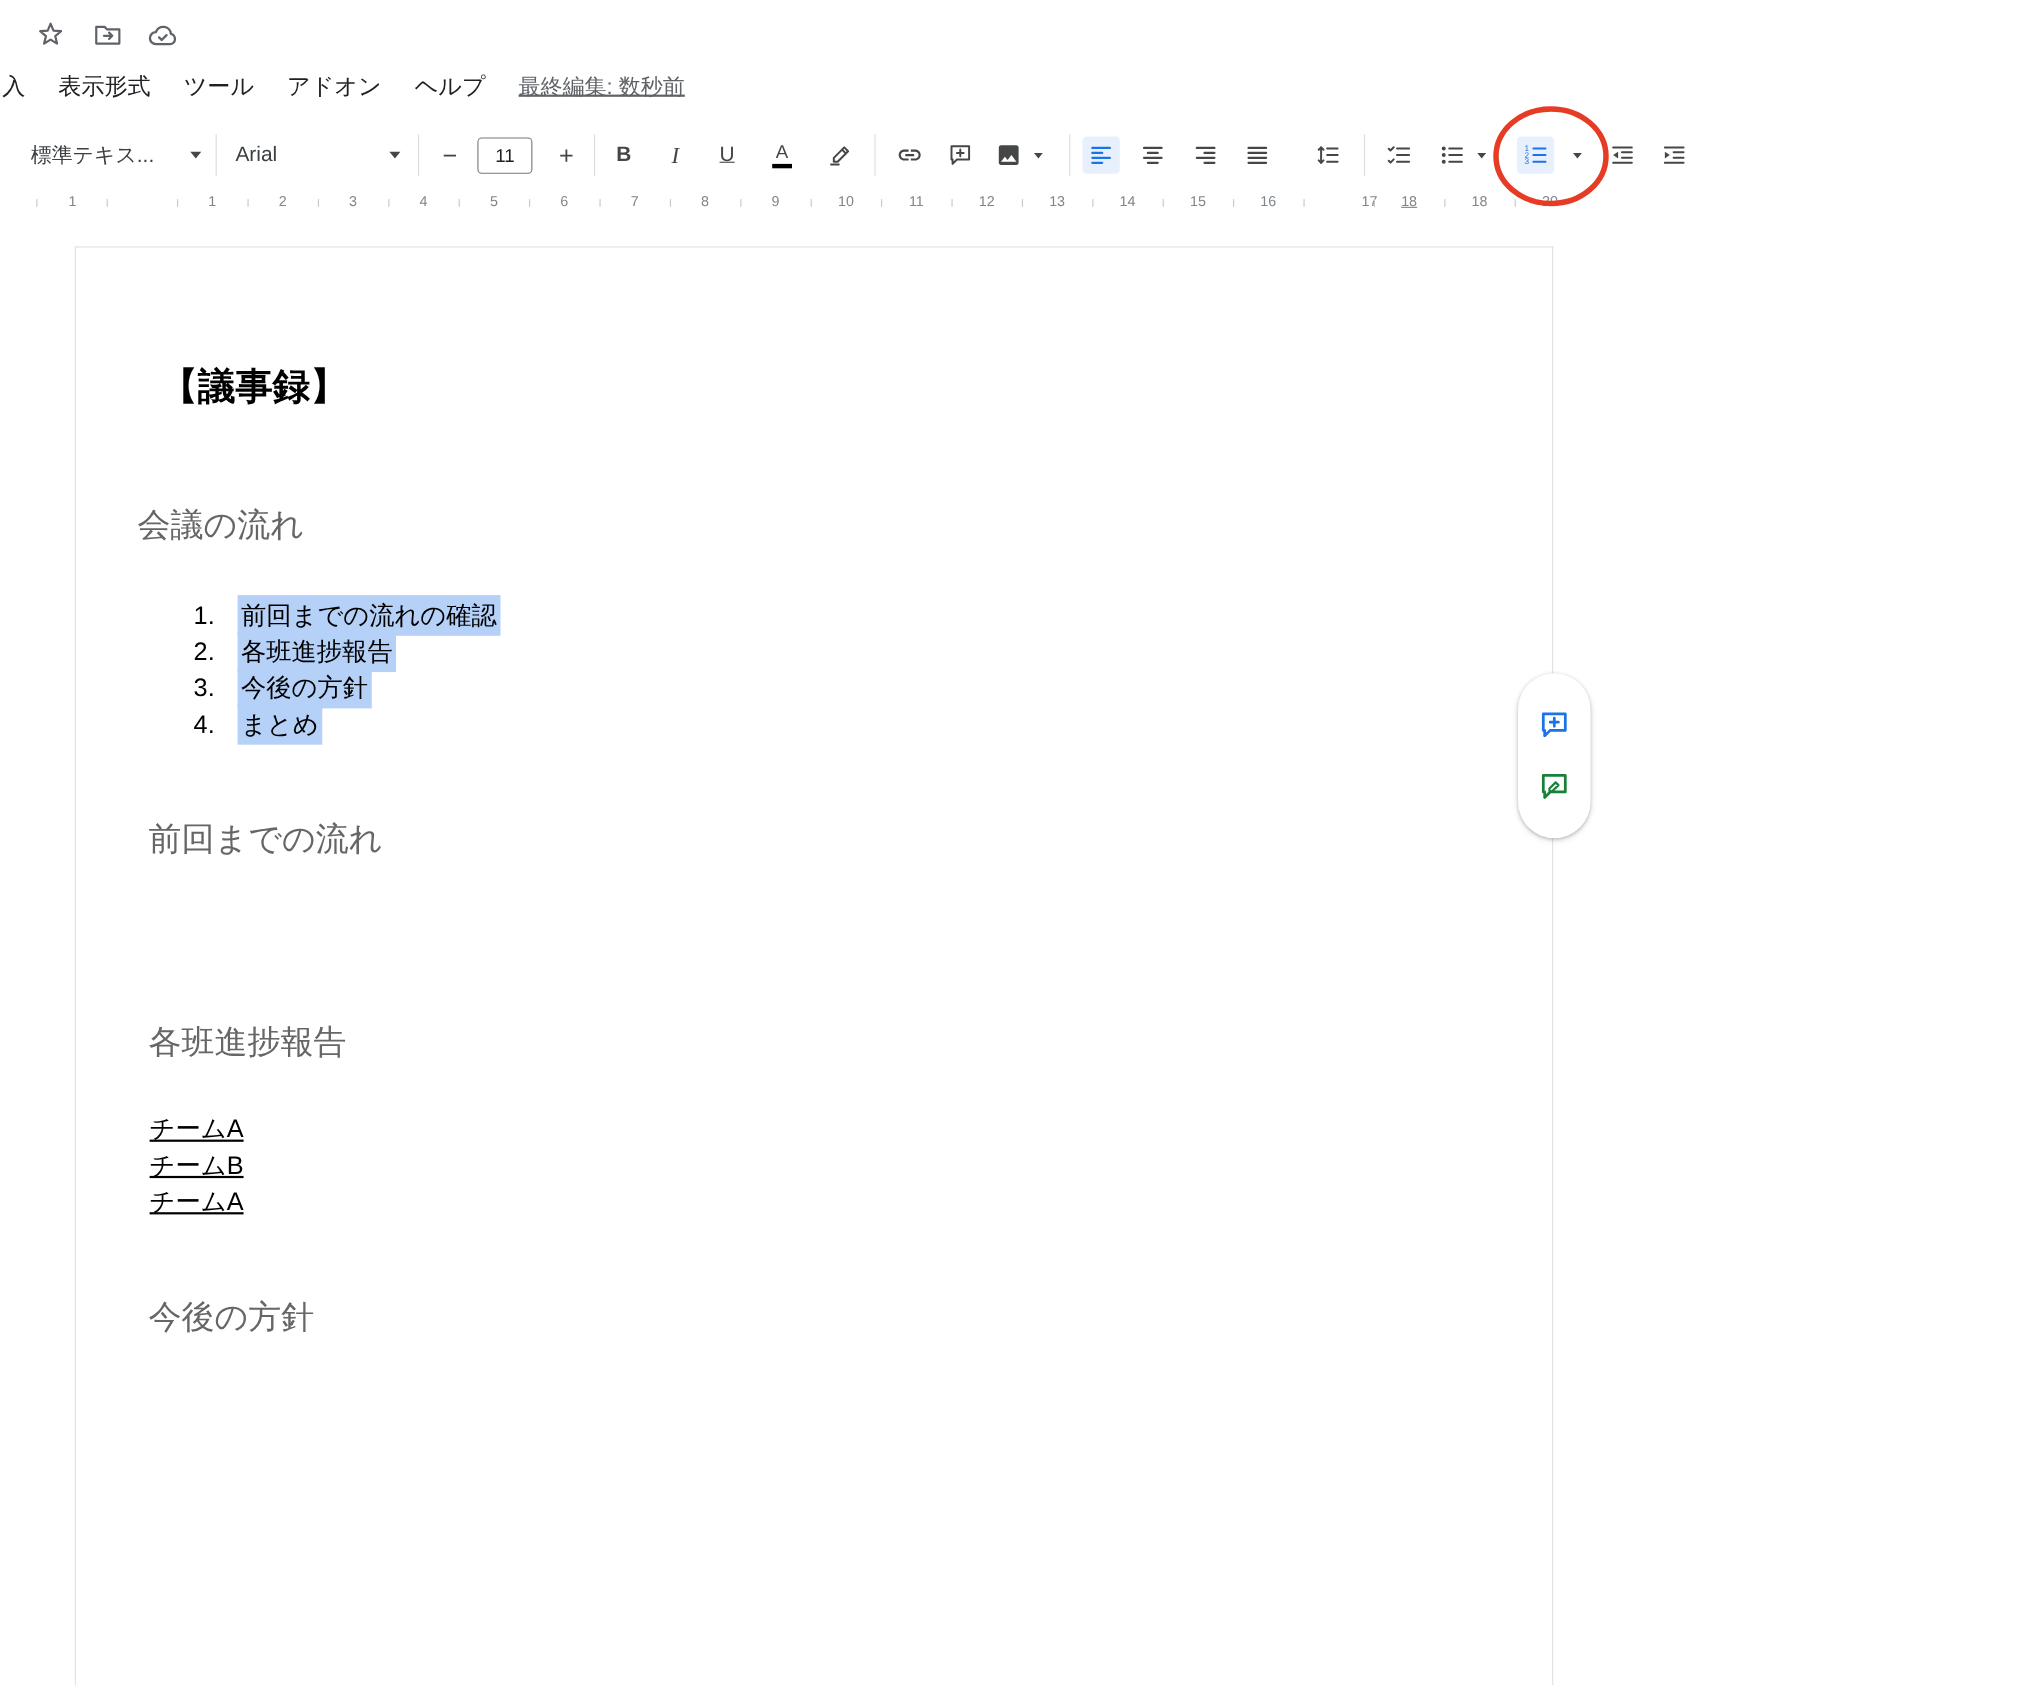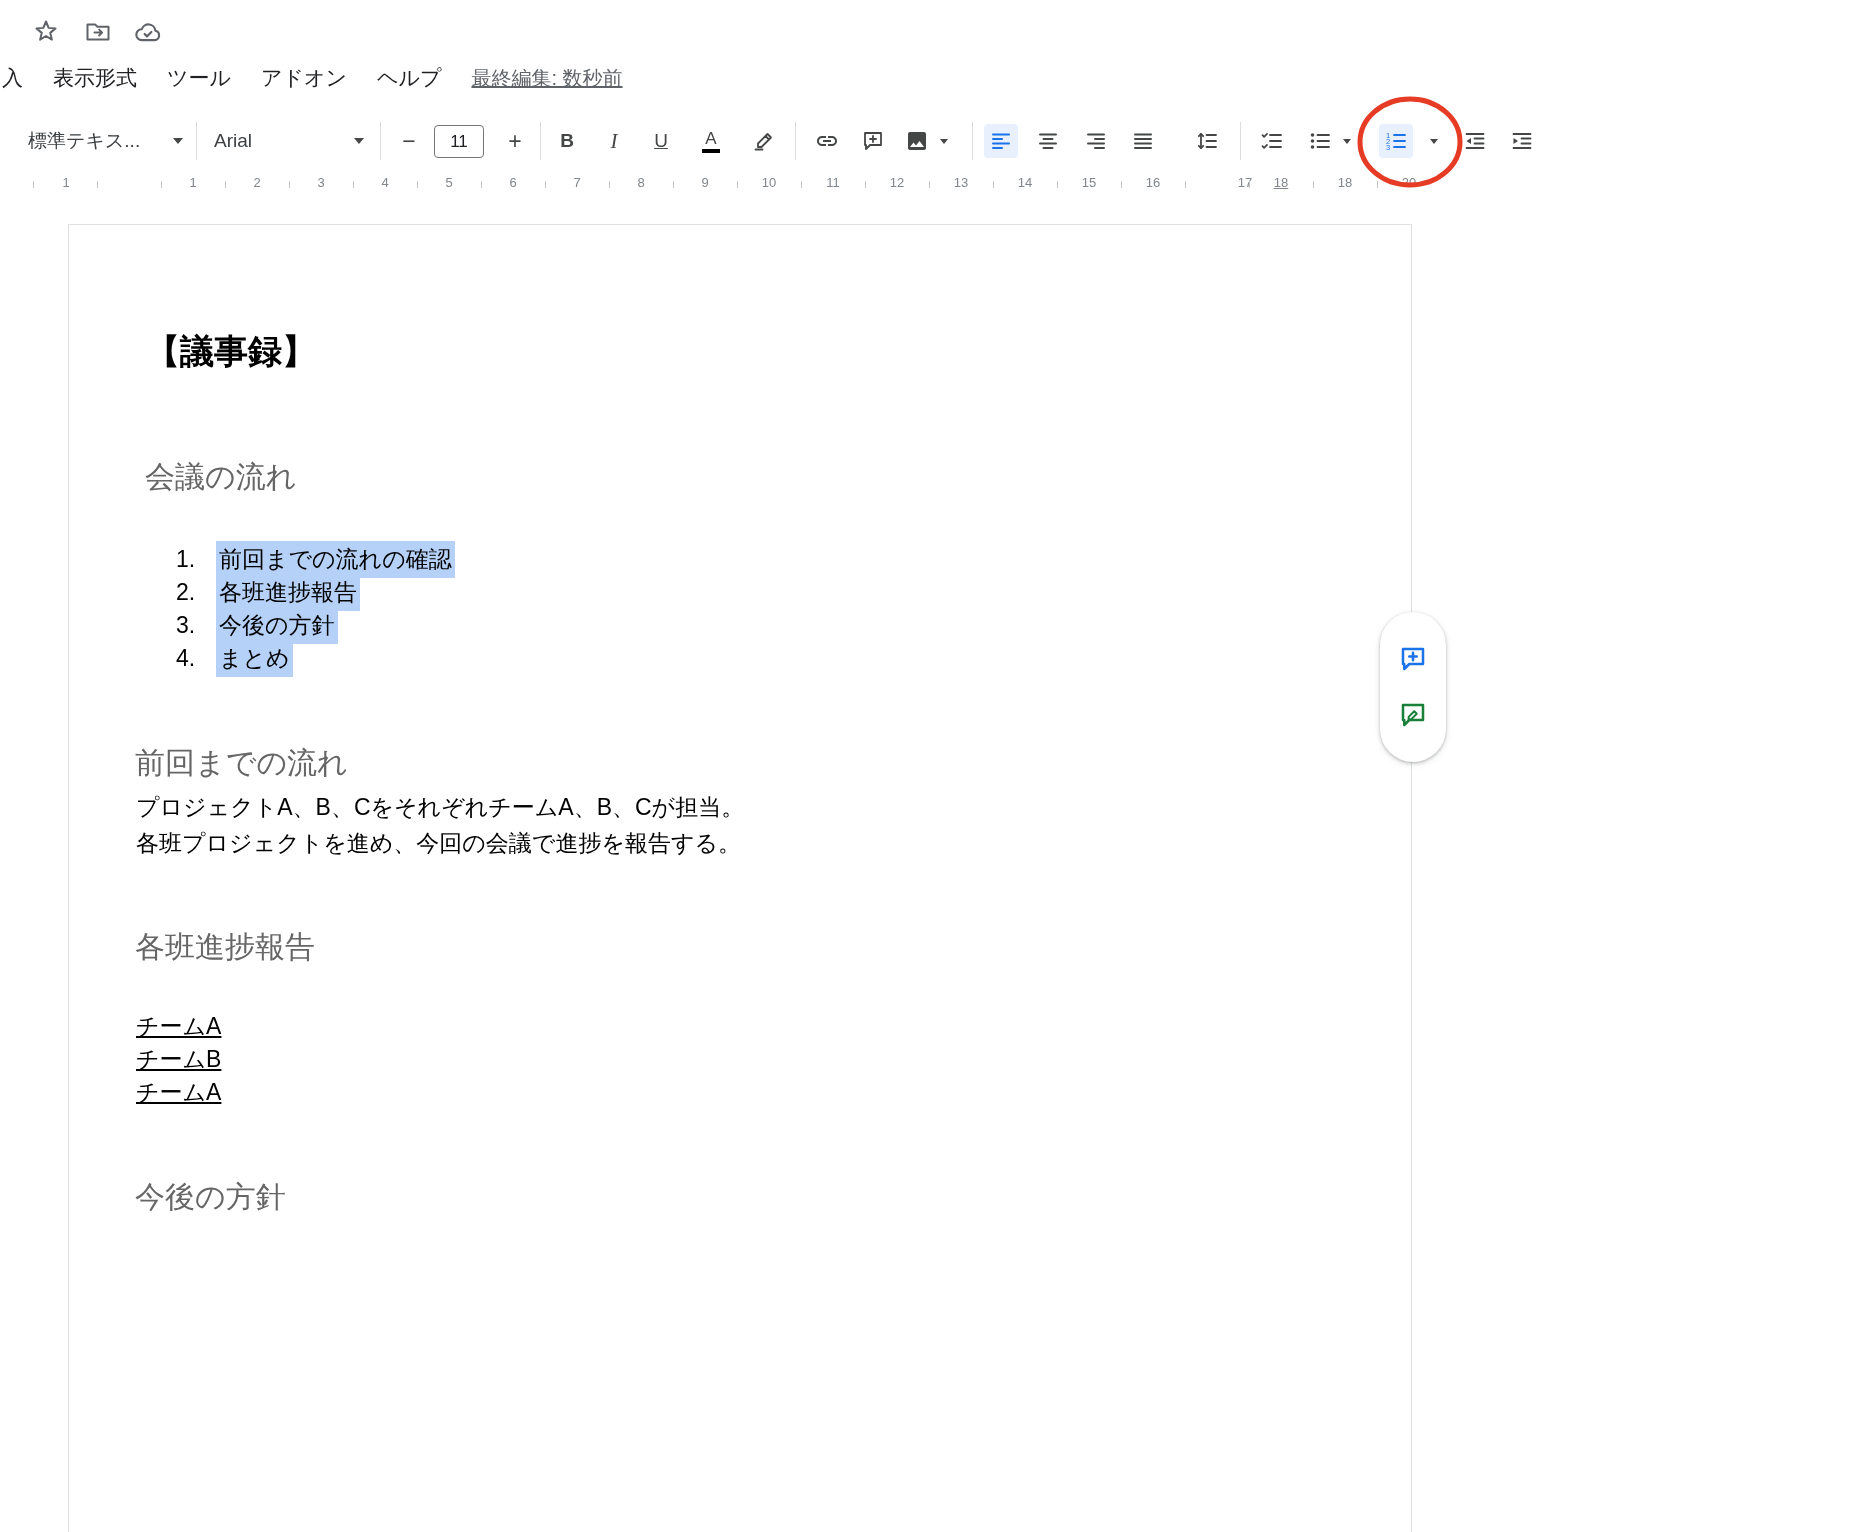--- a/index.html
+++ b/index.html
@@ -313,21 +313,21 @@
         <span class="rtick" style="left: 1377px;"></span>
       </div>
     <div class="ruler-flag"></div>
     <div class="ruler-tri" style="left:202px;"></div>
     <div class="ruler-tri" style="left:1334px;"></div>
   </div>
 
   <div class="page">
     <div class="doc-title">【議事録】</div>
 
-    <div class="doc-h" style="left:76px;top:232px;">会議の流れ</div>
+    <div class="doc-h" style="left:56px;top:232px;">会議の流れ</div>
 
     <div class="agenda">
         <div class="agenda-row">
           <span class="agenda-num">1.</span>
           <span class="agenda-text">前回までの流れの確認</span>
         </div>
         <div class="agenda-row">
           <span class="agenda-num">2.</span>
           <span class="agenda-text">各班進捗報告</span>
         </div>
@@ -335,24 +335,20 @@
           <span class="agenda-num">3.</span>
           <span class="agenda-text">今後の方針</span>
         </div>
         <div class="agenda-row">
           <span class="agenda-num">4.</span>
           <span class="agenda-text">まとめ</span>
         </div>
       </div>
 
     <div class="doc-h" style="left:66px;top:518px;">前回までの流れ</div>
-    <div class="doc-body" style="left:67px;top:564px;">
-        <div>プロジェクトA、B、CをそれぞれチームA、B、Cが担当。</div>
-        <div>各班プロジェクトを進め、今回の会議で進捗を報告する。</div>
-      </div>
 
     <div class="doc-h" style="left:66px;top:702px;">各班進捗報告</div>
     <div class="doc-body teams" style="left:67px;top:785px;">
         <div>チームA</div>
         <div>チームB</div>
         <div>チームA</div>
       </div>
 
     <div class="doc-h" style="left:66px;top:952px;">今後の方針</div>
   </div>

